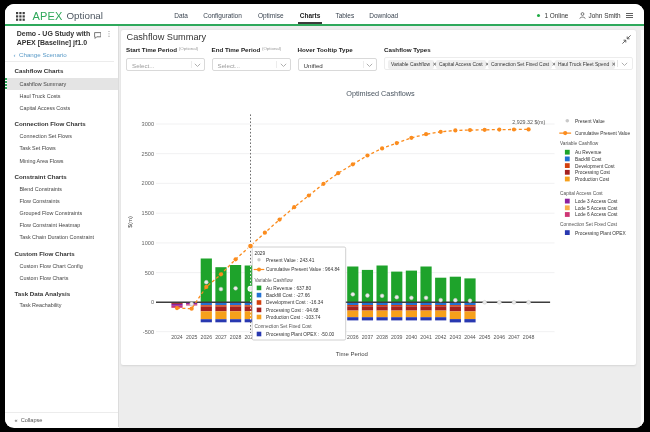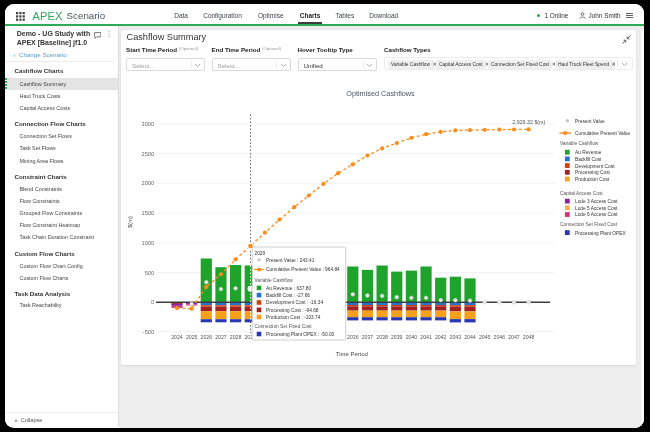--- a/index.html
+++ b/index.html
@@ -15,21 +15,21 @@
         <rect x="6.6" y="0.0" width="2.2" height="2.2"></rect>
         <rect x="0.0" y="3.3" width="2.2" height="2.2"></rect>
         <rect x="3.3" y="3.3" width="2.2" height="2.2"></rect>
         <rect x="6.6" y="3.3" width="2.2" height="2.2"></rect>
         <rect x="0.0" y="6.6" width="2.2" height="2.2"></rect>
         <rect x="3.3" y="6.6" width="2.2" height="2.2"></rect>
         <rect x="6.6" y="6.6" width="2.2" height="2.2"></rect>
       </g>
   </svg>
   <div class="abs" style="left:27.5px;top:5.9px;font-size:11px;font-weight:normal;color:#2fa85a;letter-spacing:0.2px">APEX</div>
-  <div class="abs" style="left:61.5px;top:6.2px;font-size:9.8px;color:#4d5660">Scenario</div>
+  <div class="abs" style="left:61.5px;top:6.2px;font-size:9.8px;color:#4d5660">Optional</div>
   <div class="abs" style="left:169.2px;top:7.8px;font-size:6.5px;color:#3a4450">Data</div>
   <div class="abs" style="left:198.2px;top:7.8px;font-size:6.5px;color:#3a4450">Configuration</div>
   <div class="abs" style="left:252.9px;top:7.8px;font-size:6.5px;color:#3a4450">Optimise</div>
   <div class="abs" style="left:294.8px;top:7.8px;font-size:6.5px;font-weight:bold;color:#222">Charts</div>
   <div class="abs" style="left:293.2px;top:18.2px;width:23.5px;height:1.8px;background:#3c3c3c"></div>
   <div class="abs" style="left:330.4px;top:7.8px;font-size:6.5px;color:#3a4450">Tables</div>
   <div class="abs" style="left:364.3px;top:7.8px;font-size:6.5px;color:#3a4450">Download</div>
   <div class="abs" style="left:532.0px;top:9.5px;width:3.4px;height:3.4px;border-radius:50%;background:#1fab44"></div>
   <div class="abs" style="left:539.5px;top:8.0px;font-size:6.4px;color:#333">1 Online</div>
   <svg class="abs" style="left:573.5px;top:8.3px" width="7" height="7" viewBox="0 0 7 7">

